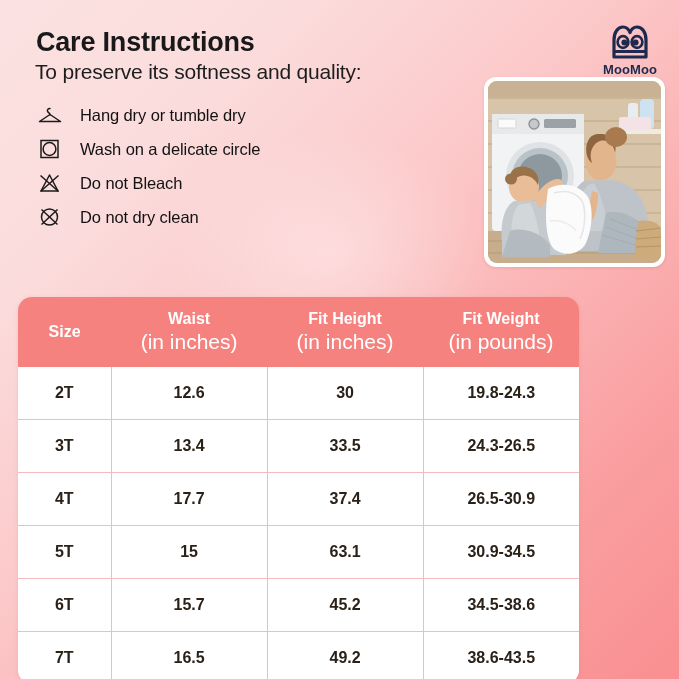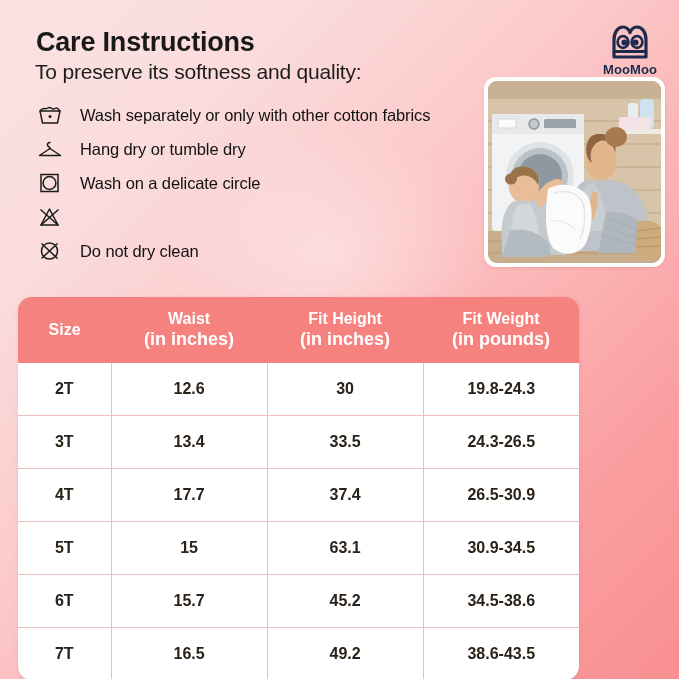--- a/index.html
+++ b/index.html
@@ -135,22 +135,22 @@
     color: #ffffff;
     font-size: 16px;
     font-weight: bold;
     line-height: 1.22;
     padding: 12px 2px 13px 2px;
     text-align: center;
     border: none;
   }
   thead th .unit {
     display: block;
-    font-weight: bold;
-    font-size: 18px;
+    font-weight: normal;
+    font-size: 21px;
   }
   tbody td {
     background: #ffffff;
     color: #2a2118;
     font-size: 16px;
     font-weight: bold;
     text-align: center;
     height: 52px;
     border: 1px solid #f3bcbc;
     border-left: none;
@@ -179,30 +179,20 @@
         <ellipse cx="27" cy="18" rx="5.4" ry="5.9" fill="none" stroke="#1d2a4d" stroke-width="2.6"></ellipse>
         <circle cx="14.4" cy="18.4" r="3" fill="#1d2a4d"></circle>
         <circle cx="25.6" cy="18.4" r="3" fill="#1d2a4d"></circle>
       </svg>
     </div>
     <div id="logo-text">MooMoo Baby</div>
   </div>
 
   <div id="care-list">
 
-    <div class="care-item">
-      <span class="care-icon">
-        <svg width="26" height="22" viewBox="0 0 26 22" aria-hidden="true">
-          <path d="M3 7 L23 7 L20.5 19 L5.5 19 Z" fill="none" stroke="#1b1b1b" stroke-width="1.5"></path>
-          <path d="M3 7 C6 2.5 8.5 6 11 4 C13.5 2 15 6.5 18 4.5 C20.5 2.8 21.5 5.5 23 7" fill="none" stroke="#1b1b1b" stroke-width="1.5"></path>
-          <circle cx="13" cy="12.5" r="1.5" fill="#1b1b1b"></circle>
-        </svg>
-      </span>
-      <span class="care-label">Wash separately or only with other cotton fabrics</span>
-    </div>
 
     <div class="care-item">
       <span class="care-icon">
         <svg width="26" height="22" viewBox="0 0 26 22" aria-hidden="true">
           <path d="M13 4.5 C10.8 4.5 10 6 10.6 7.4 C11.1 8.6 13 9 13 10.8" fill="none" stroke="#1b1b1b" stroke-width="1.5" stroke-linecap="round"></path>
           <path d="M13 10.5 L2.5 17.5 L23.5 17.5 Z" fill="none" stroke="#1b1b1b" stroke-width="1.5" stroke-linejoin="round"></path>
         </svg>
       </span>
       <span class="care-label">Hang dry or tumble dry</span>
     </div>
@@ -218,20 +208,21 @@
     </div>
 
     <div class="care-item">
       <span class="care-icon">
         <svg width="26" height="22" viewBox="0 0 26 22" aria-hidden="true">
           <path d="M12.5 3 L21 19 L4 19 Z" fill="none" stroke="#1b1b1b" stroke-width="1.5" stroke-linejoin="round"></path>
           <line x1="3.5" y1="3.5" x2="21.5" y2="19.5" stroke="#1b1b1b" stroke-width="1.5"></line>
           <line x1="21.5" y1="3.5" x2="3.5" y2="19.5" stroke="#1b1b1b" stroke-width="1.5"></line>
         </svg>
       </span>
+      <span class="care-label">Do not Bleach</span>
     </div>
 
     <div class="care-item">
       <span class="care-icon">
         <svg width="26" height="22" viewBox="0 0 26 22" aria-hidden="true">
           <circle cx="12.5" cy="11" r="8" fill="none" stroke="#1b1b1b" stroke-width="1.5"></circle>
           <line x1="4.5" y1="3.5" x2="20.5" y2="18.5" stroke="#1b1b1b" stroke-width="1.5"></line>
           <line x1="20.5" y1="3.5" x2="4.5" y2="18.5" stroke="#1b1b1b" stroke-width="1.5"></line>
         </svg>
       </span>

